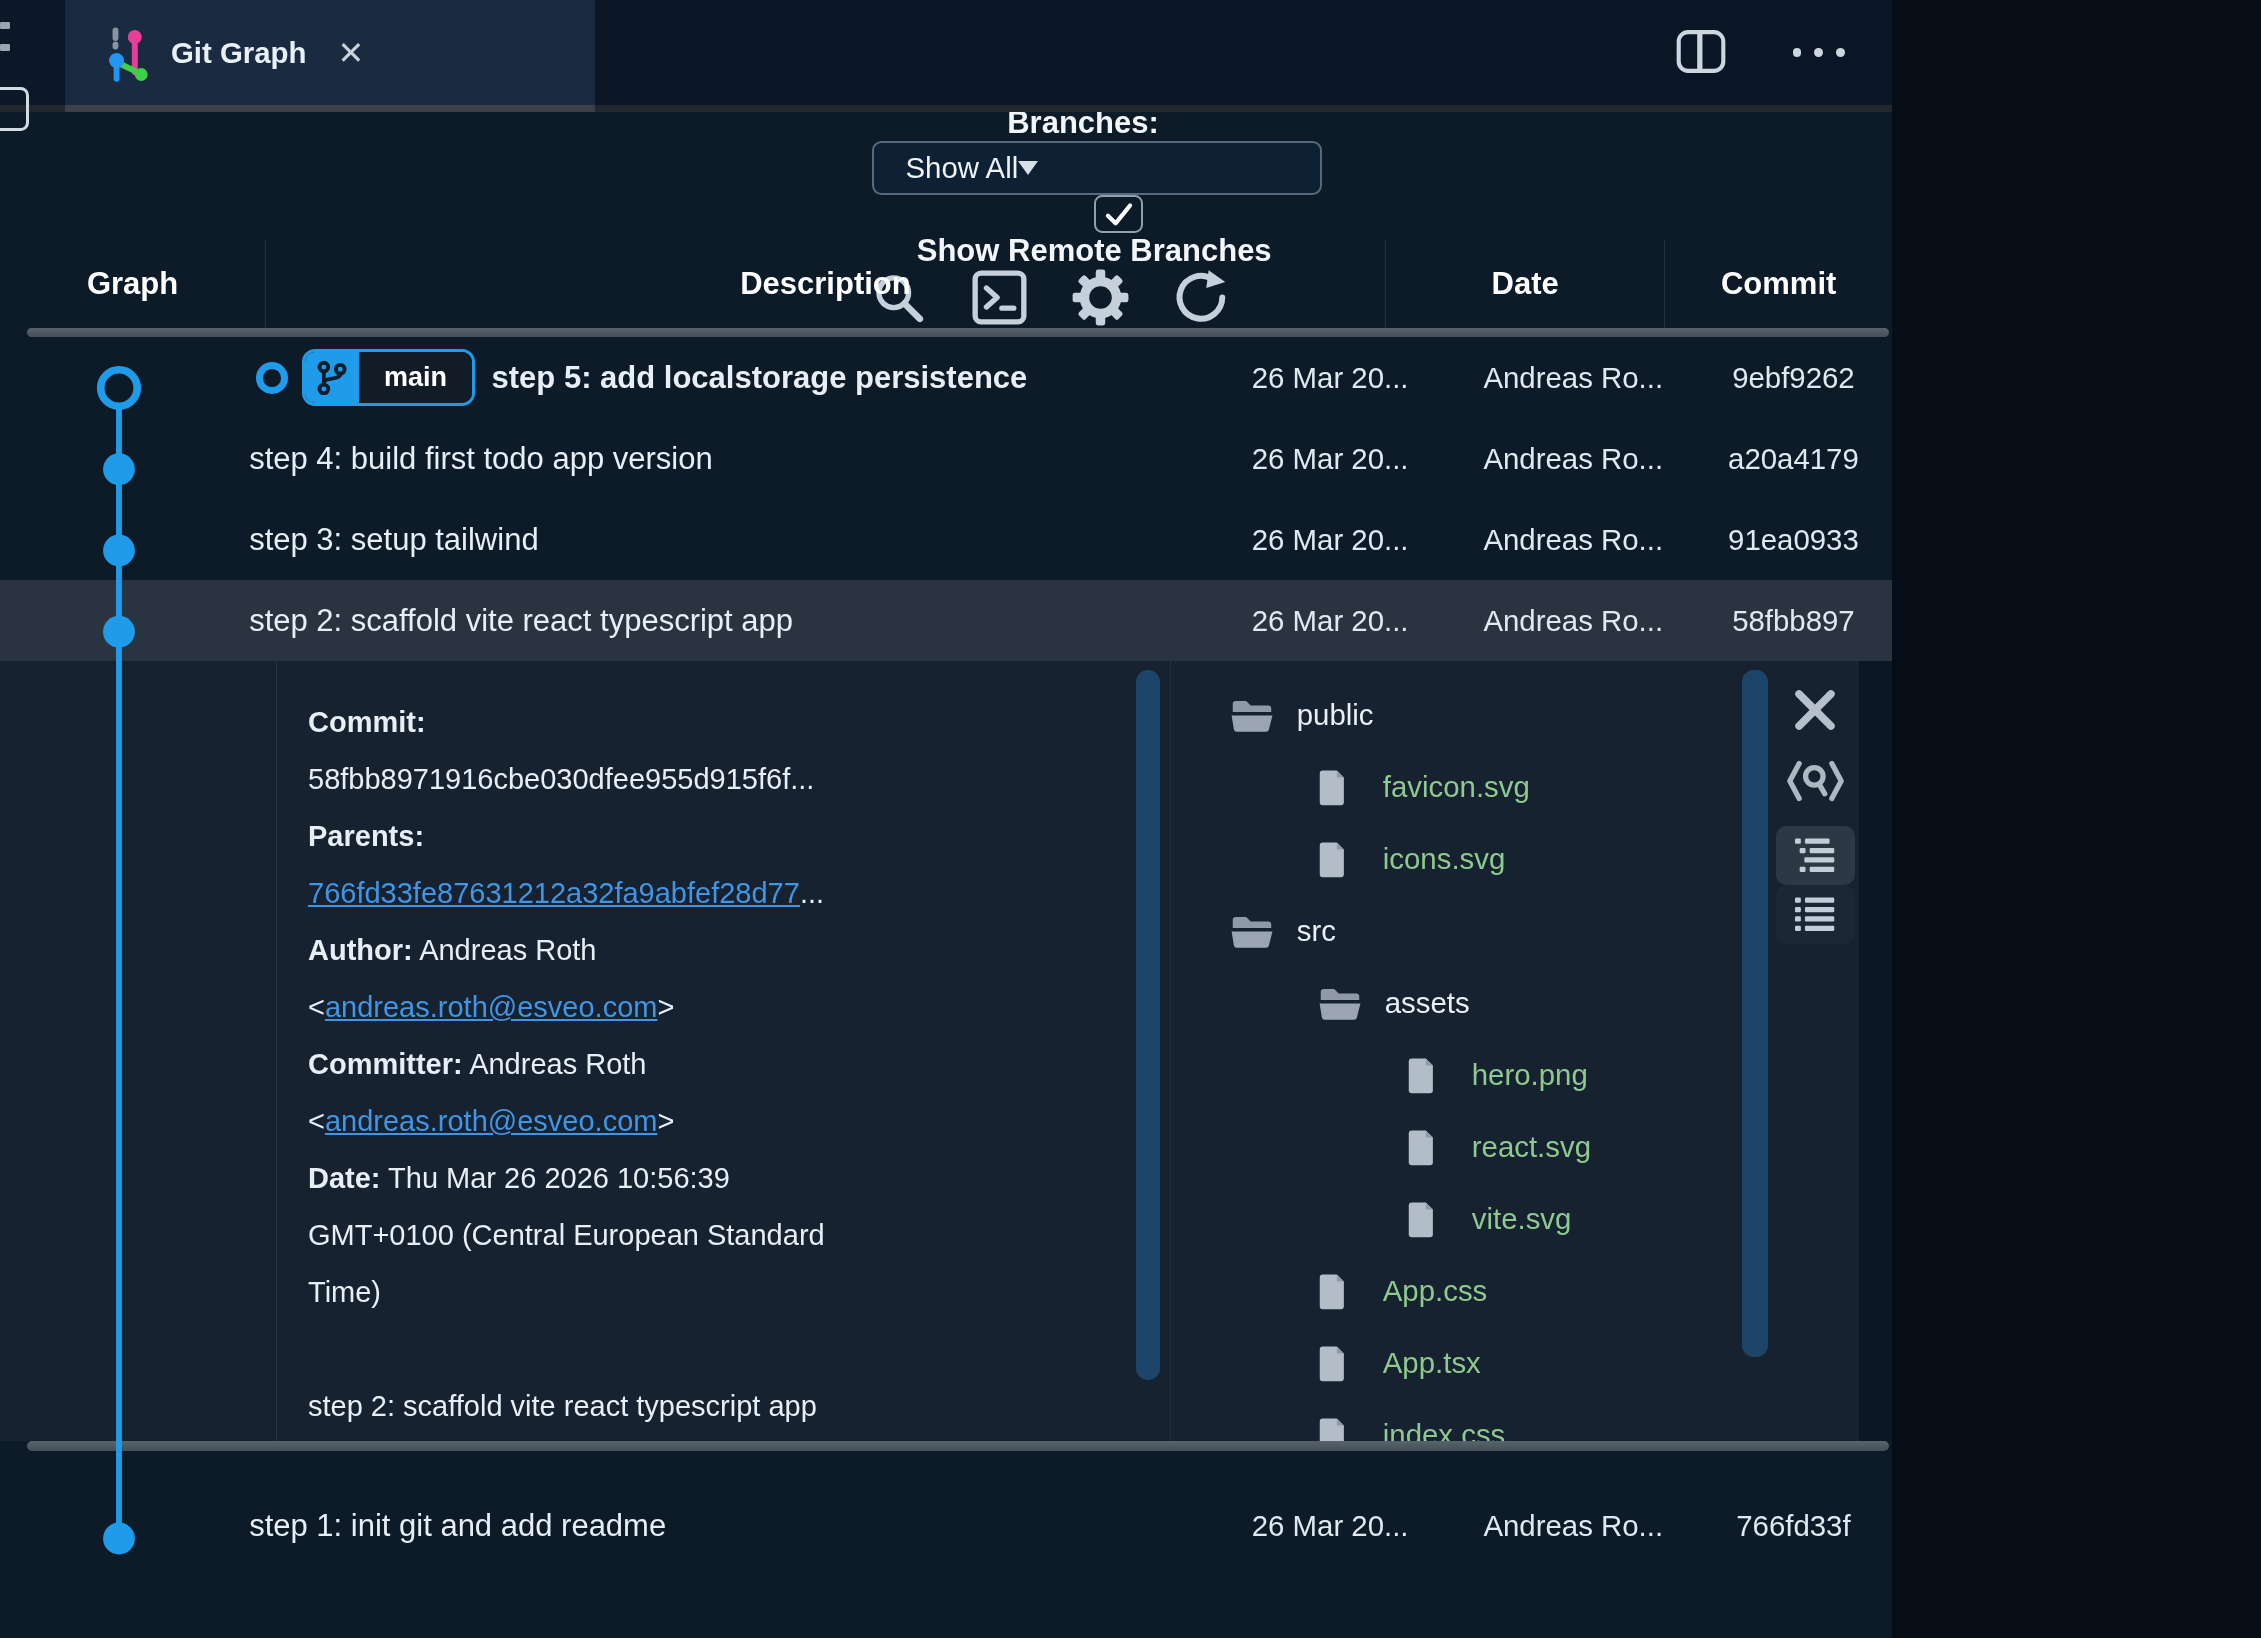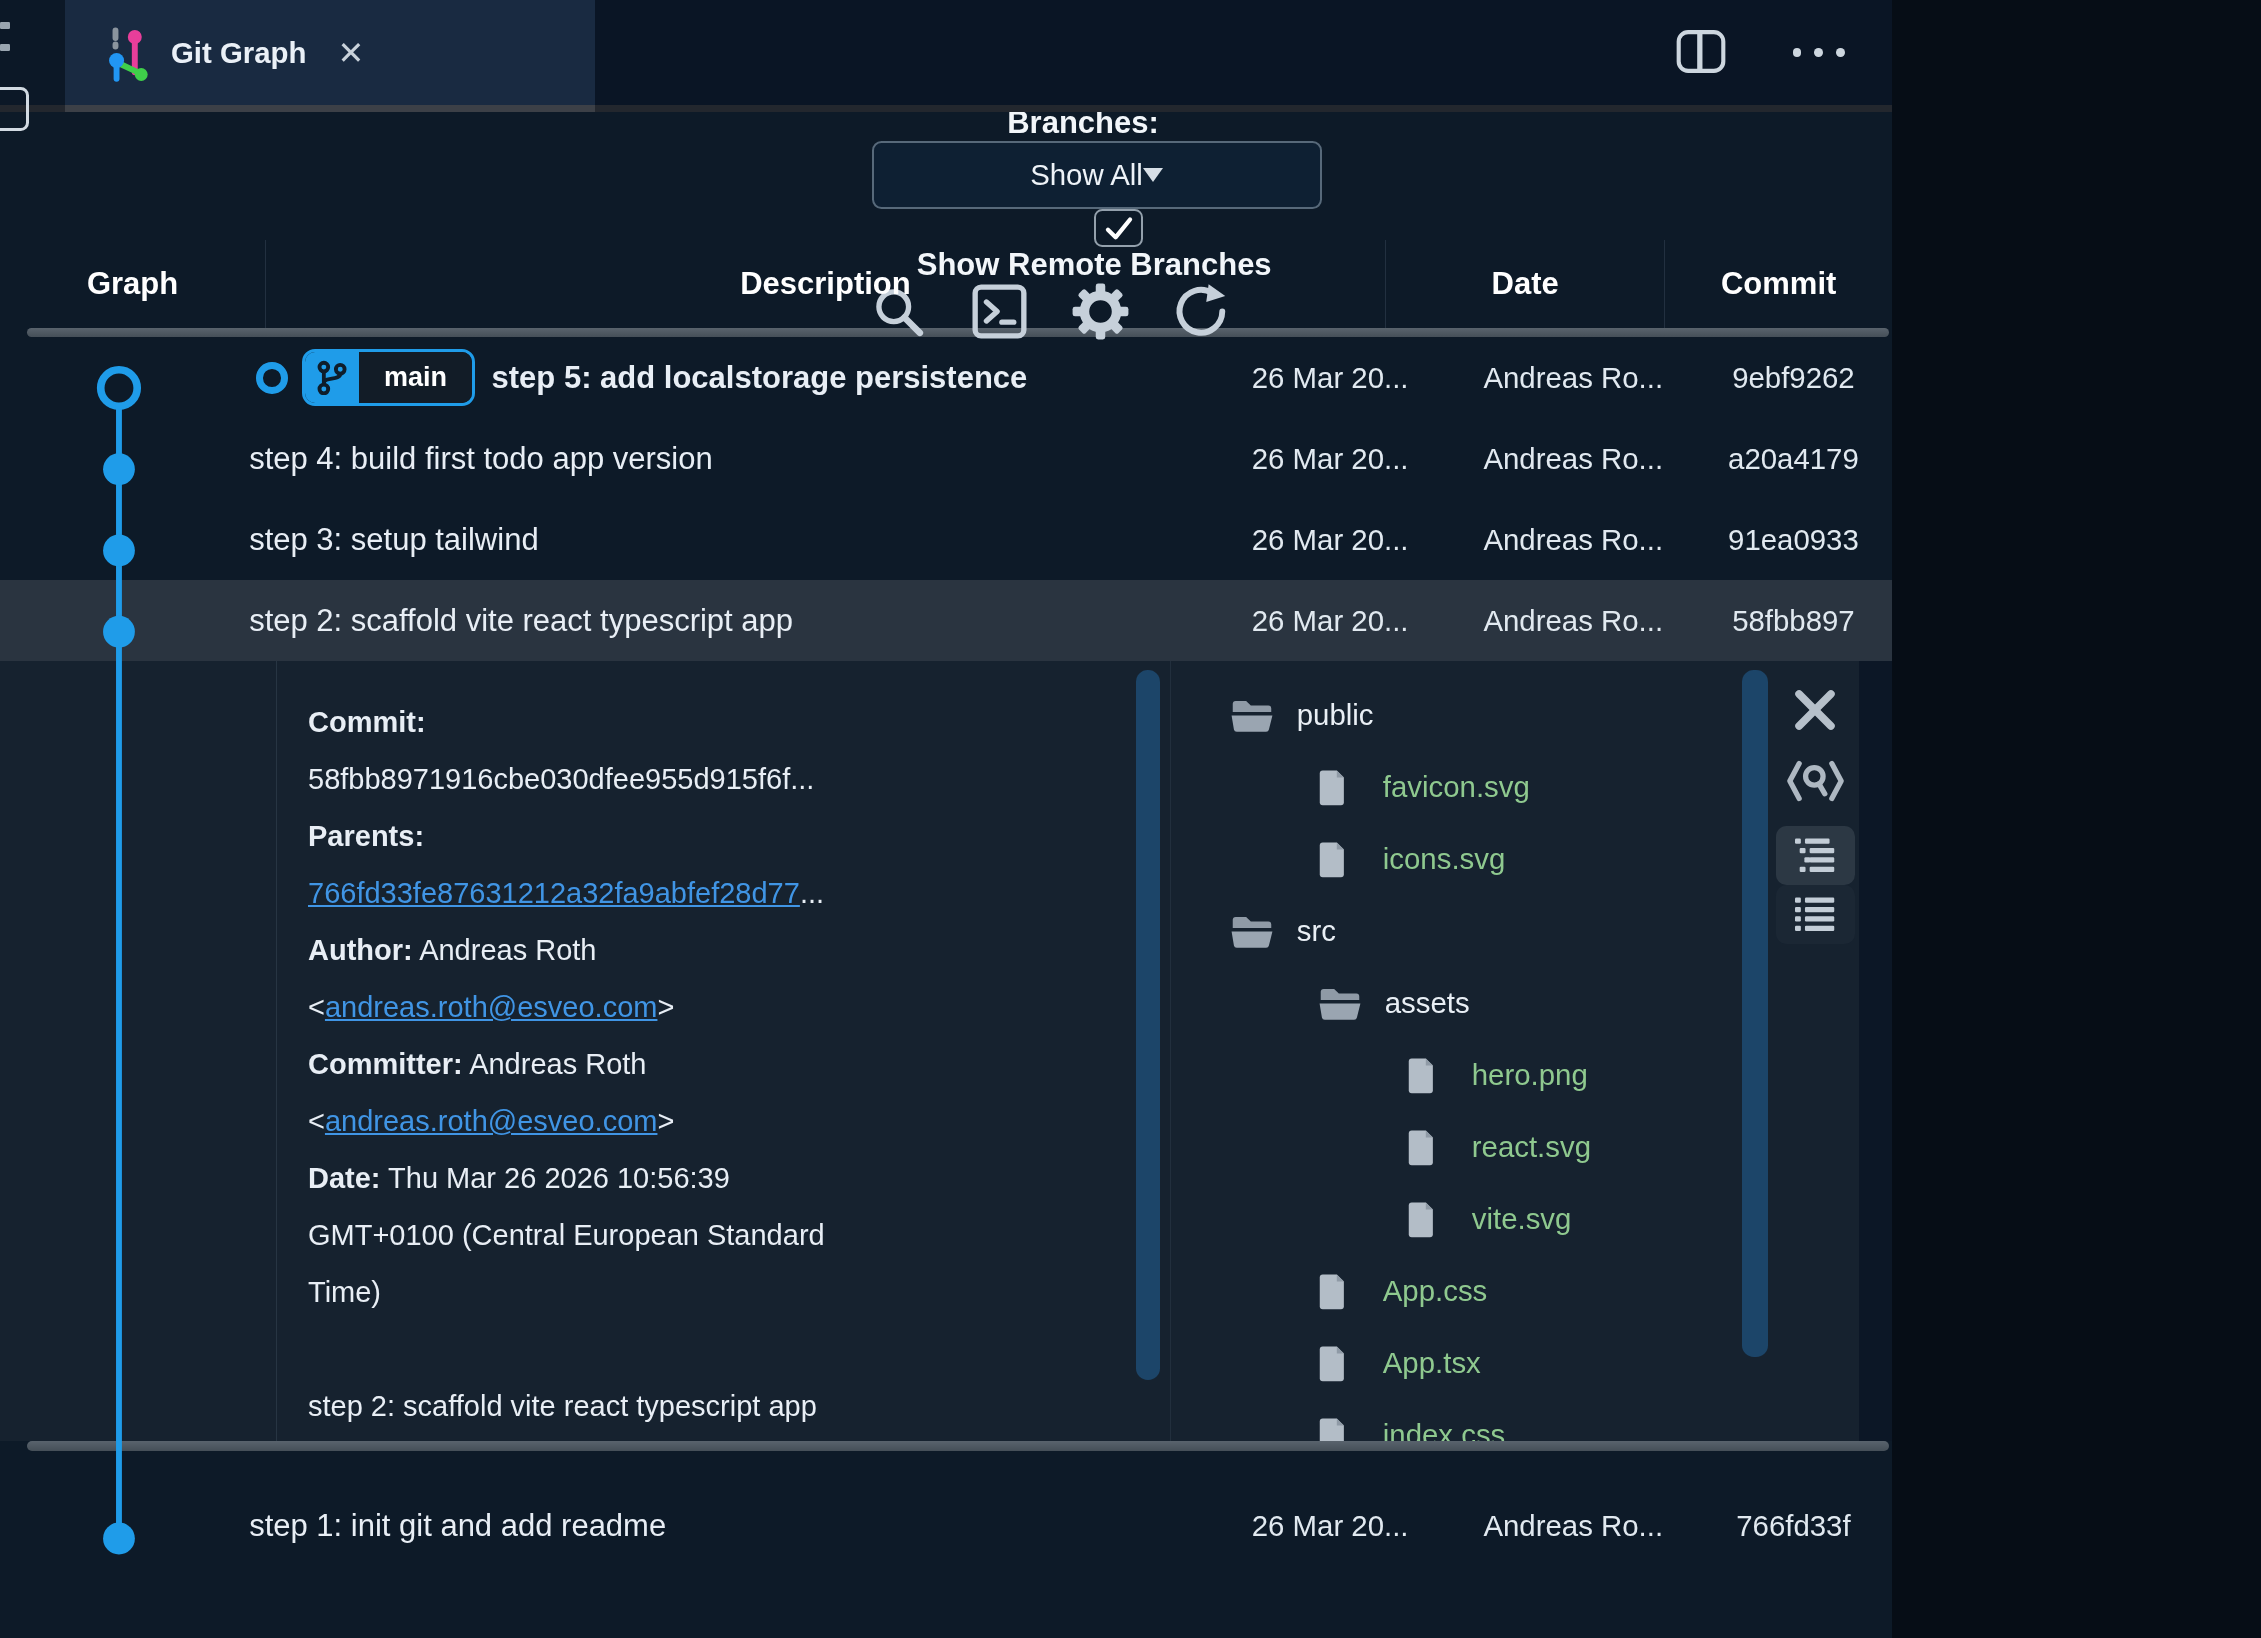--- a/index.html
+++ b/index.html
@@ -19,22 +19,22 @@
   .dots i{width:8.8px;height:8.8px;border-radius:50%;background:#cdd6df;}
   .tab-strip{position:absolute;top:105px;left:0;right:0;height:7px;background:#23272e;}
   .tab-strip-active{position:absolute;top:105px;left:65px;width:530px;height:7px;background:#3c4047;z-index:1;}
   .edge-dash{position:absolute;width:10px;height:6.5px;background:#9aa5b0;border-radius:1.2px;}
   .edge-frag{position:absolute;left:-17.7px;top:87px;width:41px;height:38px;border:3.5px solid #d2dae2;border-radius:8.2px;}
 
   
   .toolbar{height:135px;display:flex;align-items:center;padding-left:274px;box-sizing:border-box;flex-direction:column;}
   .tb-label{font-size:31px;font-weight:700;color:#f2f6fa;}
   .select{margin-left:27px;width:450px;height:86px;box-sizing:border-box;border:2.4px solid #57697a;
-          border-radius:9.4px;background:#0e2033;display:flex;align-items:center;justify-content:center;
-          padding:15px 32px;font-size:29.4px;color:#eef3f8;}
+          border-radius:9.4px;background:#0e2033;display:flex;align-items:center;justify-content:flex-start;
+          padding:8px 32px;font-size:29.4px;color:#eef3f8;}
   .chev{width:0;height:0;border-left:10.6px solid transparent;border-right:10.6px solid transparent;border-top:14.7px solid #d7dfe7;}
   .checkbox{margin-left:71px;width:49px;height:49px;box-sizing:border-box;border:2.9px solid #93a0ac;
             border-radius:8.2px;display:flex;align-items:center;justify-content:center;}
   .cb-label{margin-left:22.4px;font-size:31px;font-weight:700;color:#f2f6fa;}
   .tb-spacer{flex:1;}
   .tb-icons{display:flex;gap:44px;padding-right:67px;align-items:center;}
   .tb-icons svg{display:block;}
 
   
   .thead{display:flex;height:88px;align-items:center;font-weight:700;font-size:31px;color:#ffffff;}

